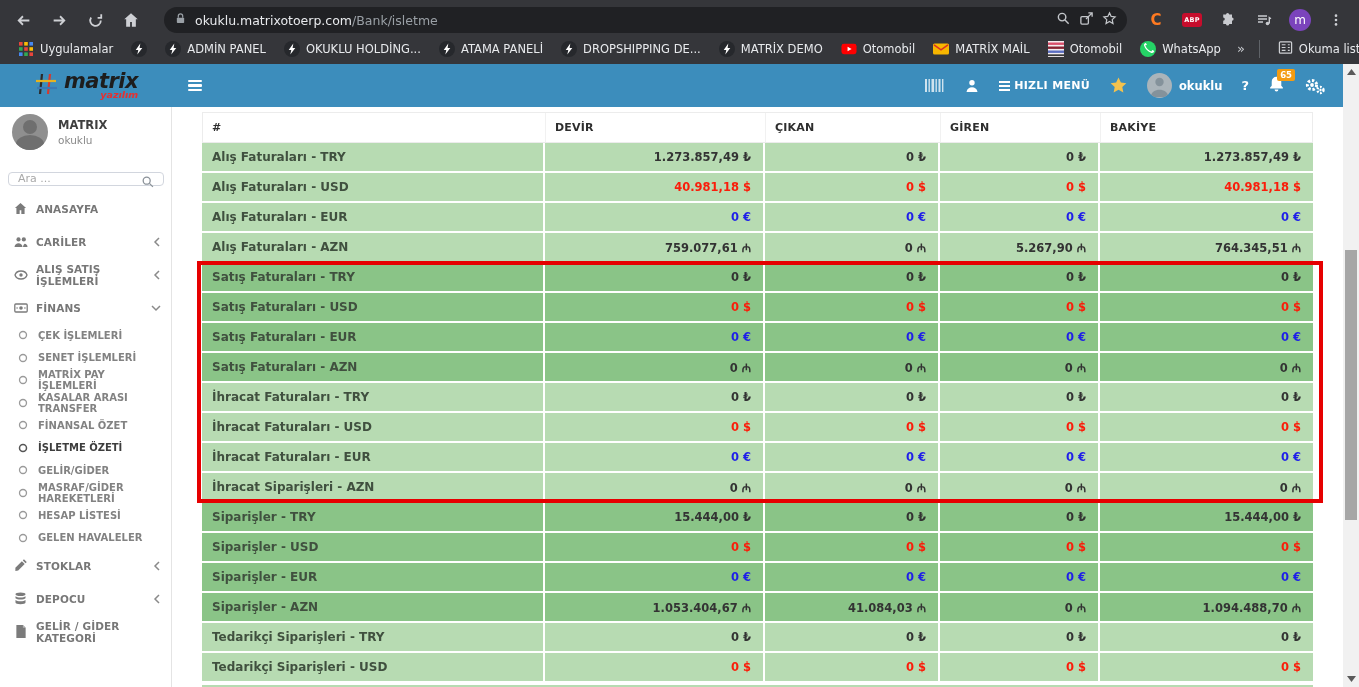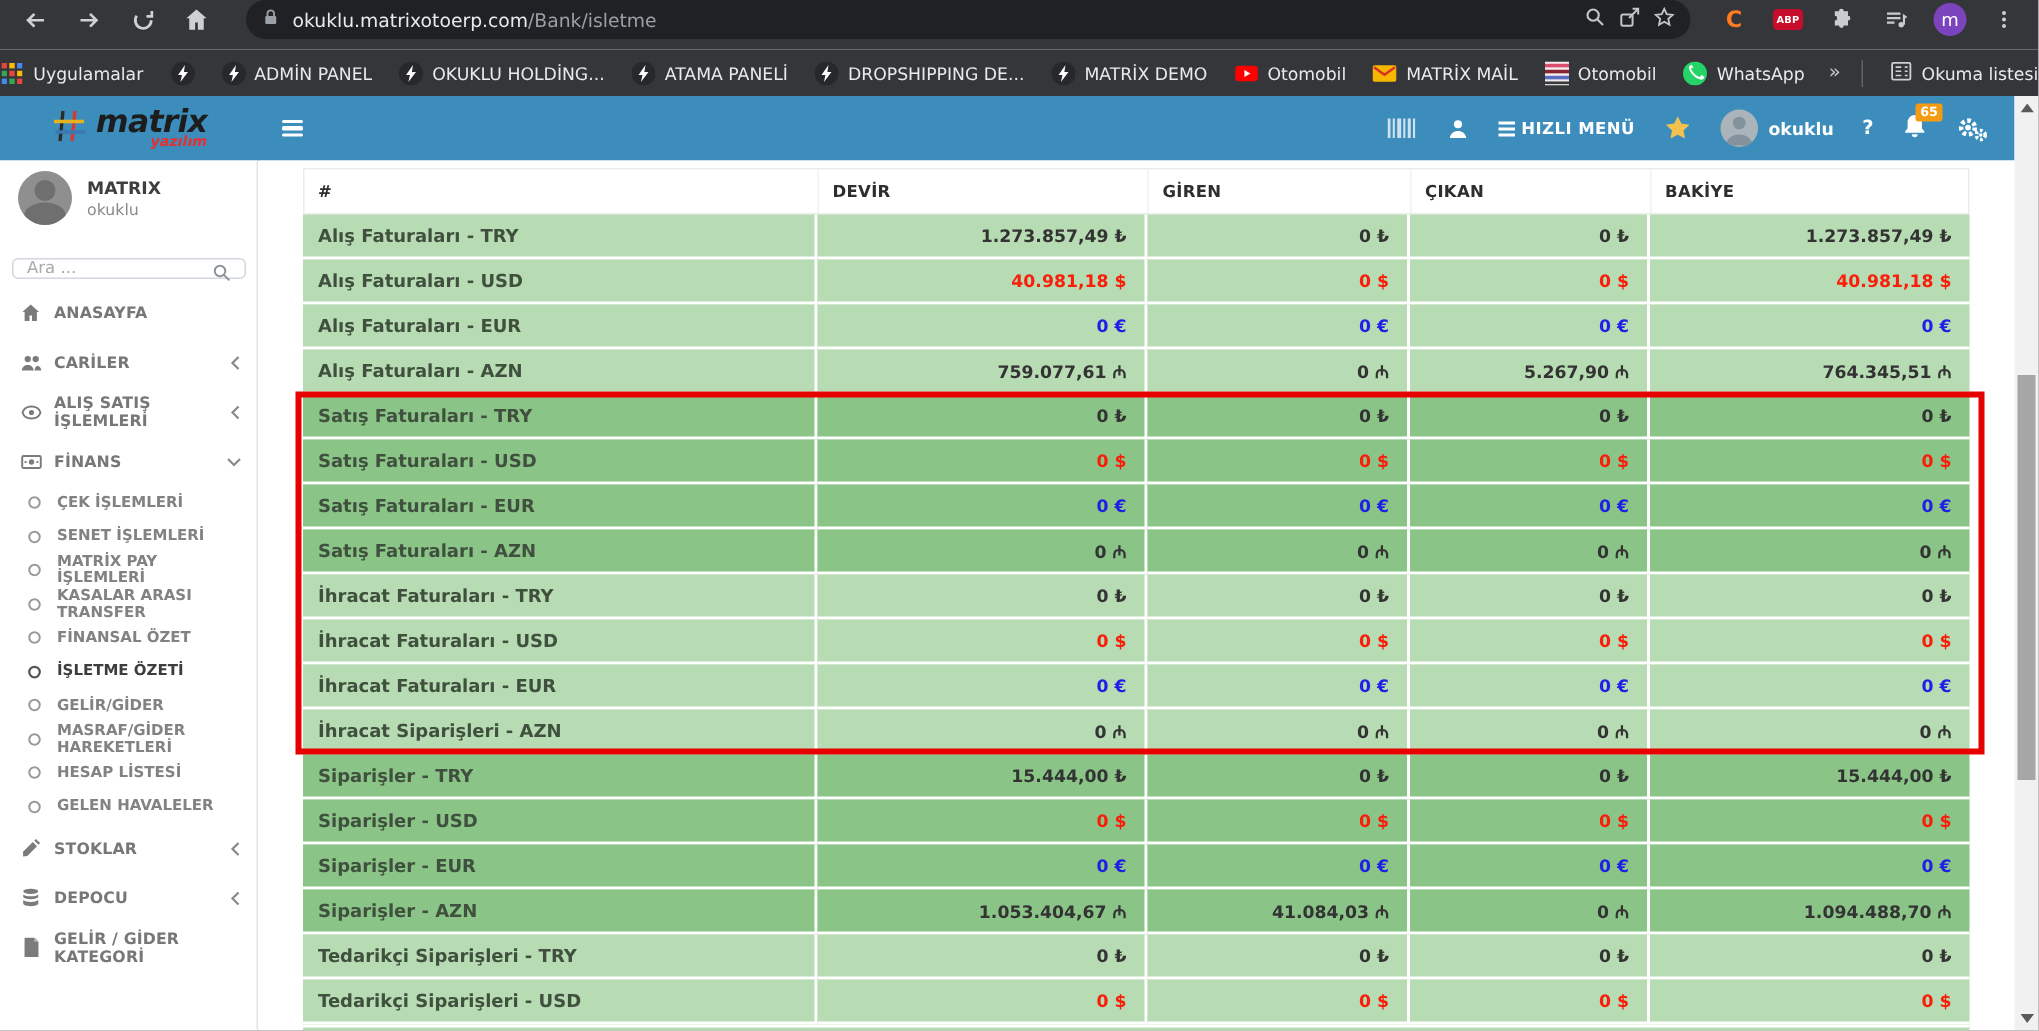--- a/index.html
+++ b/index.html
@@ -13,35 +13,35 @@
     --badge:#f39c12;
   }
   *{box-sizing:border-box;margin:0;padding:0;}
   html,body{margin:0;padding:0;background:#888;}
   .screen{
     position:relative;width:1359px;height:687px;overflow:hidden;background:#fff;
     font-family:"DejaVu Sans","Liberation Sans",sans-serif;
   }
   
   .b-toolbar{position:absolute;left:0;top:0;width:1359px;height:33px;background:#35363a;
-    display:flex;align-items:flex-start;padding:0 8px;gap:6px;}
+    display:flex;align-items:flex-end;padding:0 8px;gap:6px;}
   .nav-ico{width:30px;height:26px;display:flex;align-items:center;justify-content:center;border-radius:50%;flex:none;cursor:pointer;}
   .nav-ico svg{display:block;}
   .addr{height:26px;flex:1;margin:0 8px 0 12px;background:#202124;border-radius:13px;
     display:flex;align-items:center;padding:0 10px;gap:8px;color:#e8eaed;font-size:12.5px;min-width:0;}
   .addr .host{color:#e8eaed;}
   .addr .path{color:#9aa0a6;}
   .addr .spacer{flex:1;}
   .ext-c{color:#ff7a21;font-weight:bold;font-size:15px;font-style:normal;}
   .ext-abp{background:#c70d2c;color:#fff;font-size:6.5px;font-weight:bold;border-radius:3px;padding:3px 2px;letter-spacing:.2px;}
   .profile{width:22px;height:22px;border-radius:50%;background:#7b44bc;color:#fff;font-size:12px;
     display:flex;align-items:center;justify-content:center;}
   
   .b-bookmarks{position:absolute;left:0;top:33px;width:1359px;height:31px;background:#35363a;
-    display:flex;align-items:center;padding:0 10px;gap:4px;color:#e8eaed;font-size:11.5px;justify-content:center;}
+    display:flex;align-items:center;padding:0 10px;gap:4px;color:#e8eaed;font-size:11.5px;}
   .bm{display:flex;align-items:center;gap:6px;padding:3px 8px;border-radius:6px;cursor:pointer;white-space:nowrap;}
   .bm .fav{width:16px;height:16px;flex:none;display:flex;align-items:center;justify-content:center;}
   .bm-right{margin-left:auto;display:flex;align-items:center;gap:10px;}
   .bm-sep{width:1px;height:18px;background:#5f6368;}
   .chev{color:#c7cace;font-size:13px;padding:0 4px;cursor:pointer;}
   
   .app-header{position:absolute;left:0;top:64px;width:1343px;height:43px;background:var(--blue);display:flex;align-items:center;}
   .logo{width:172px;height:43px;display:flex;align-items:center;justify-content:center;gap:4px;flex:none;cursor:pointer;}
   .logo-text{line-height:1;}
   .logo-text .m{font-size:21px;font-weight:bold;font-style:italic;color:#1d1d1d;letter-spacing:-0.5px;}
@@ -593,22 +593,22 @@
           <span class="lbl">GELİR / GİDER KATEGORİ</span>
         </div>
       </div>
   </div>
 
   <div class="content">
     <div class="dtable">
       <div class="thead" id="table-head">
           <div class="hc">#</div>
           <div class="hc">DEVİR</div>
+          <div class="hc">ÇIKAN</div>
           <div class="hc">GİREN</div>
-          <div class="hc">ÇIKAN</div>
           <div class="hc">BAKİYE</div>
         </div>
       <div id="table-body">
           <div class="trow shade-light">
             <div class="cell label">Alış Faturaları - TRY</div>
             <div class="cell val c-dark">1.273.857,49 ₺</div>
             <div class="cell val c-dark">0 ₺</div>
             <div class="cell val c-dark">0 ₺</div>
             <div class="cell val c-dark">1.273.857,49 ₺</div>
           </div>

